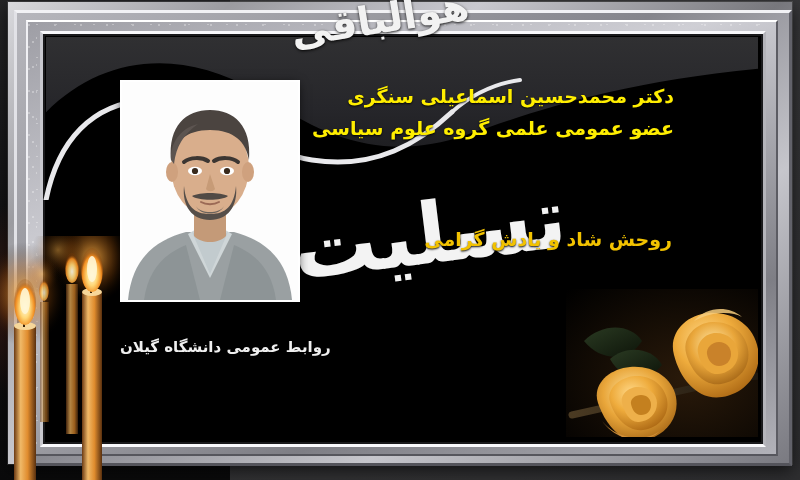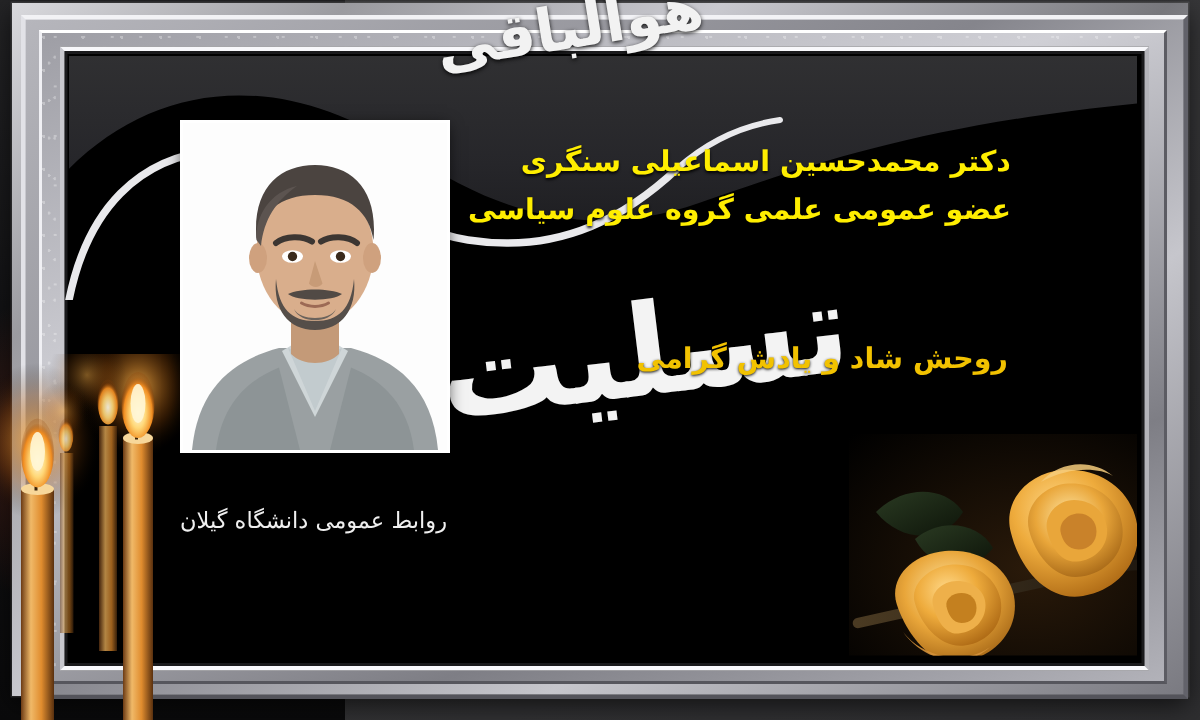--- a/index.html
+++ b/index.html
@@ -150,21 +150,21 @@
     width: 176px; height: 218px;
     background: #fdfdfd;
     box-shadow: 0 0 0 2px #ffffff, 0 2px 10px rgba(0,0,0,0.8);
     overflow: hidden;
   }
   .portrait-svg { display: block; width: 176px; height: 218px; }
 
   
   .text-block {
     position: absolute;
-    right: 126px; top: 92px;
+    right: 126px; top: 80px;
     width: 330px;
     direction: rtl;
   }
   .line-name, .line-role {
     color: #ffee00;
     font-size: 19px;
     font-weight: 700;
     line-height: 32px;
     white-space: nowrap;
     text-shadow: 0 1px 2px rgba(0,0,0,0.9);
@@ -178,21 +178,21 @@
     direction: rtl;
     white-space: nowrap;
     text-shadow: 0 1px 2px rgba(0,0,0,0.95);
     text-align: center;
   }
   .line-org {
     position: absolute;
     left: 120px; top: 338px;
     color: #efefef;
     font-size: 15px;
-    font-weight: 400;
+    font-weight: 700;
     direction: rtl;
     white-space: nowrap;
     text-shadow: 0 1px 2px rgba(0,0,0,0.9);
   }
 
   
   .roses {
     position: absolute;
     left: 520px; top: 252px;
     width: 240px; height: 180px;

